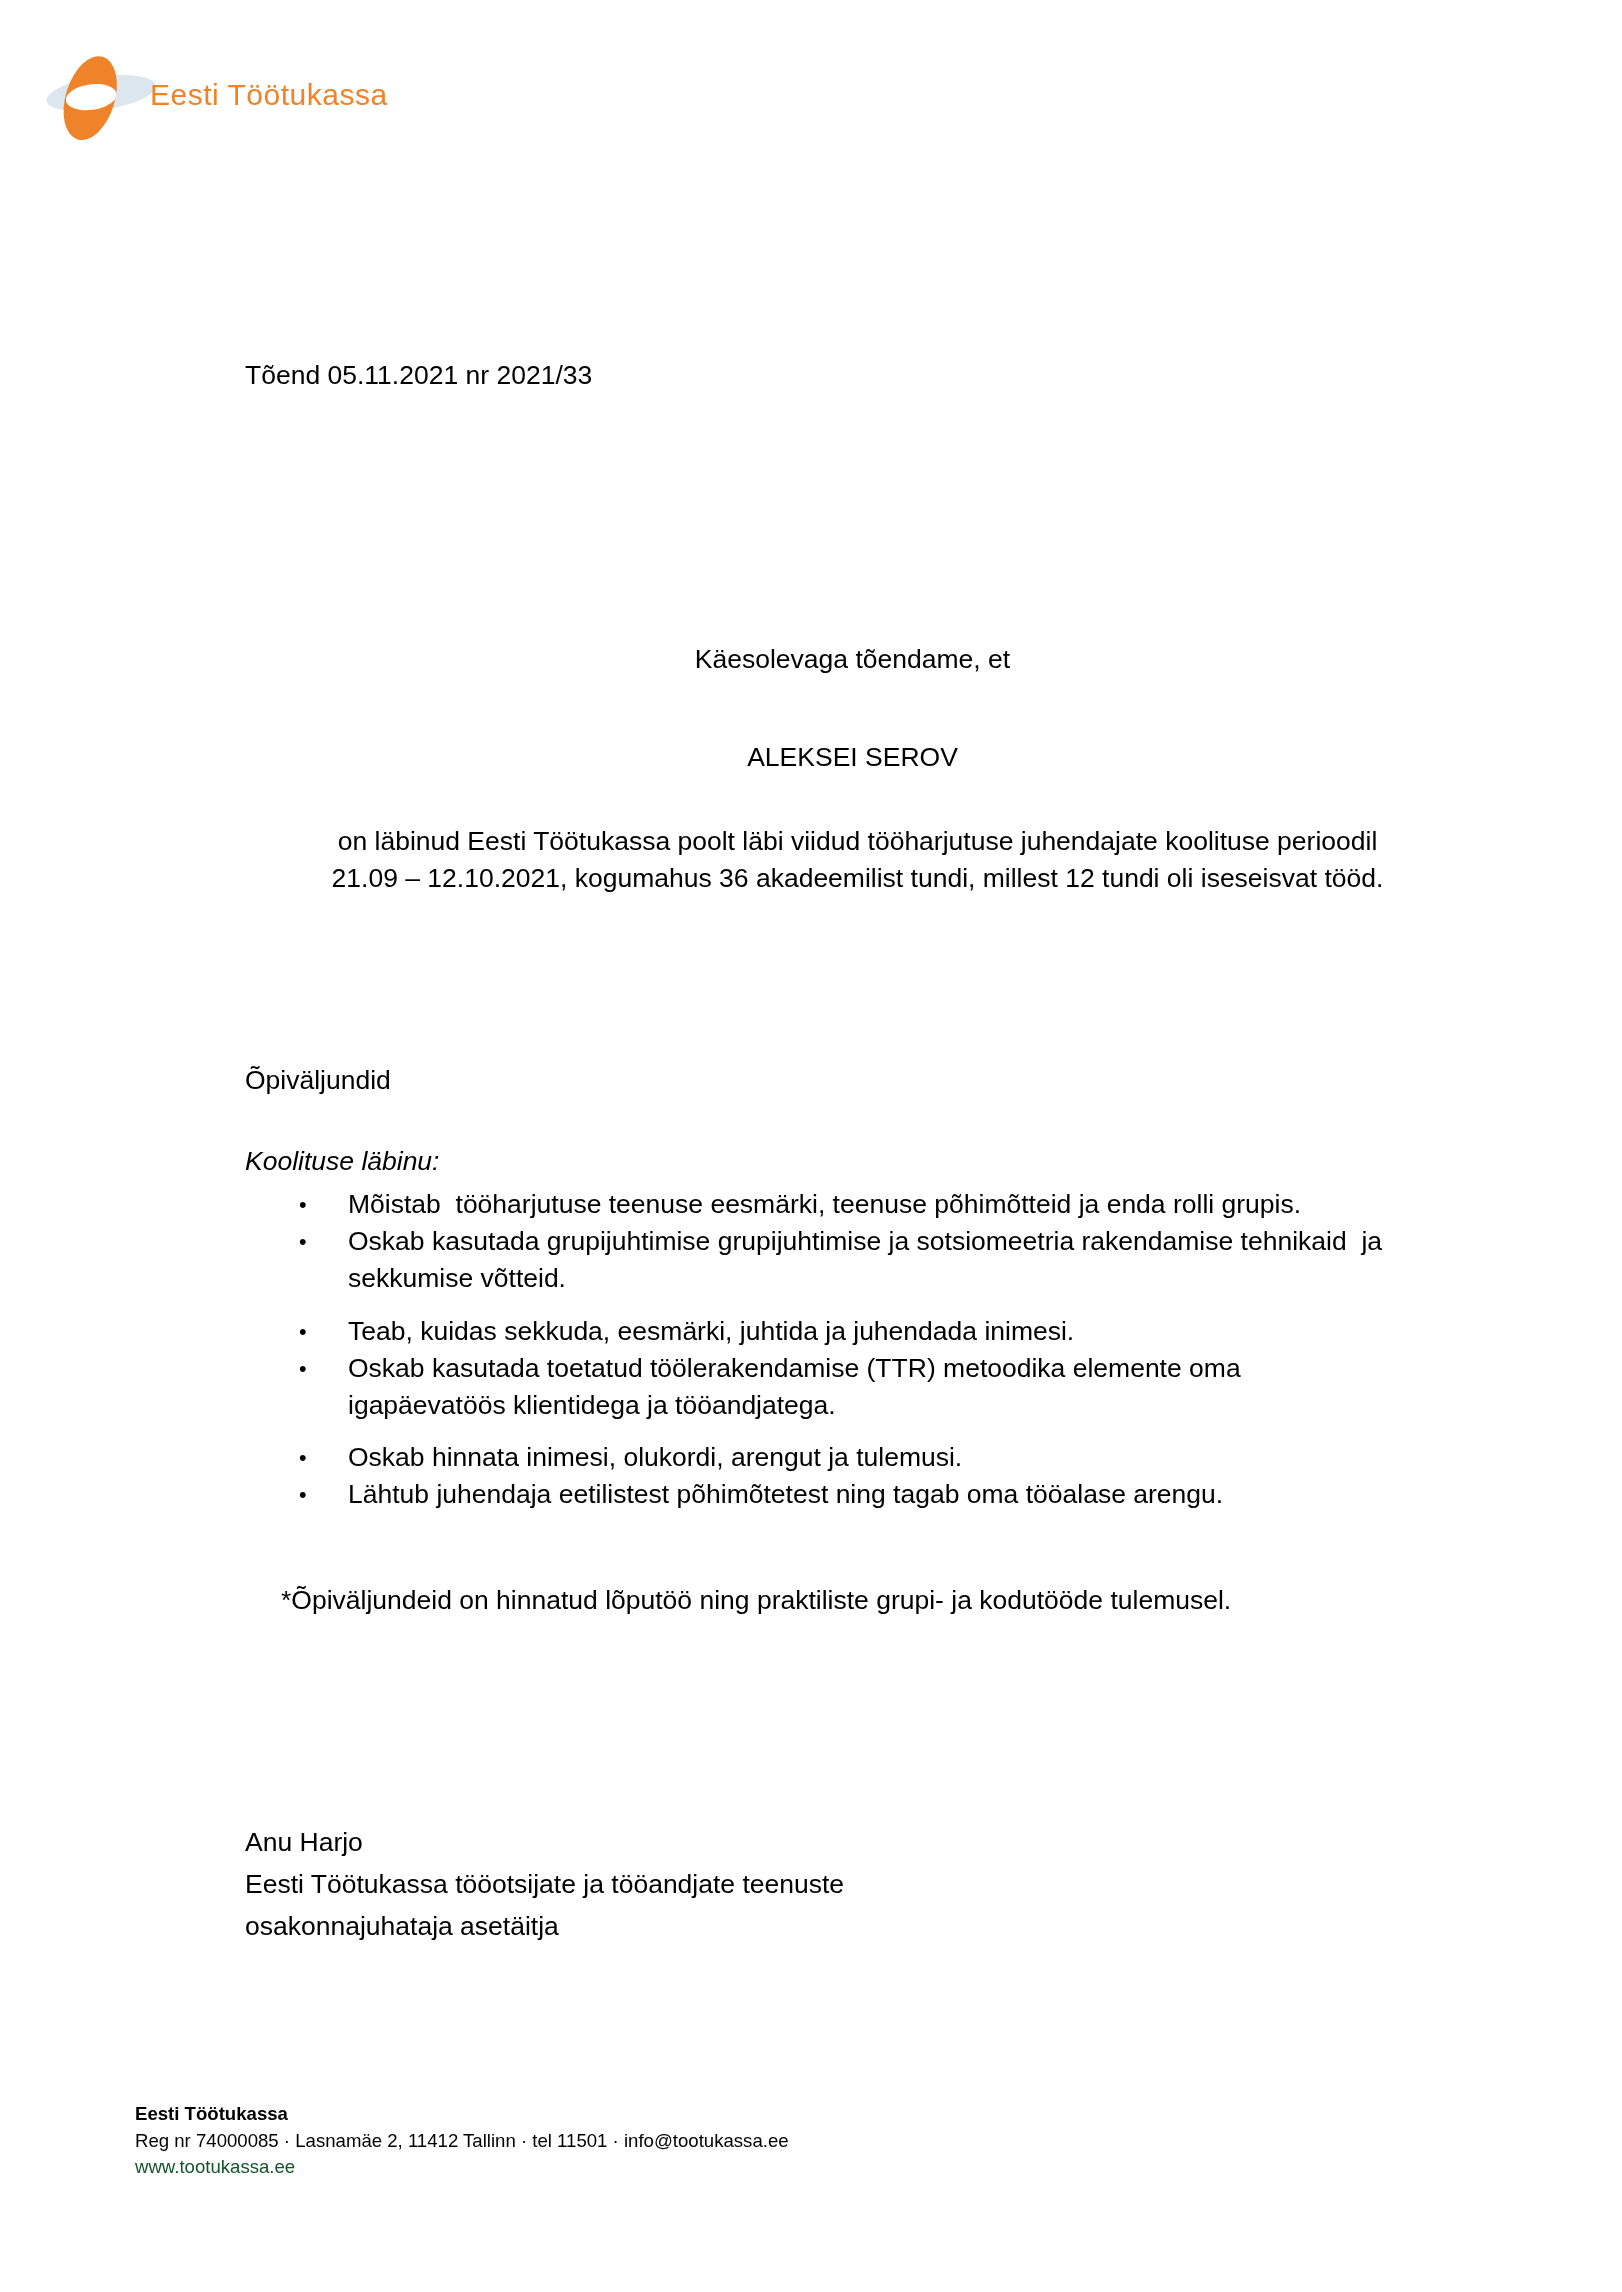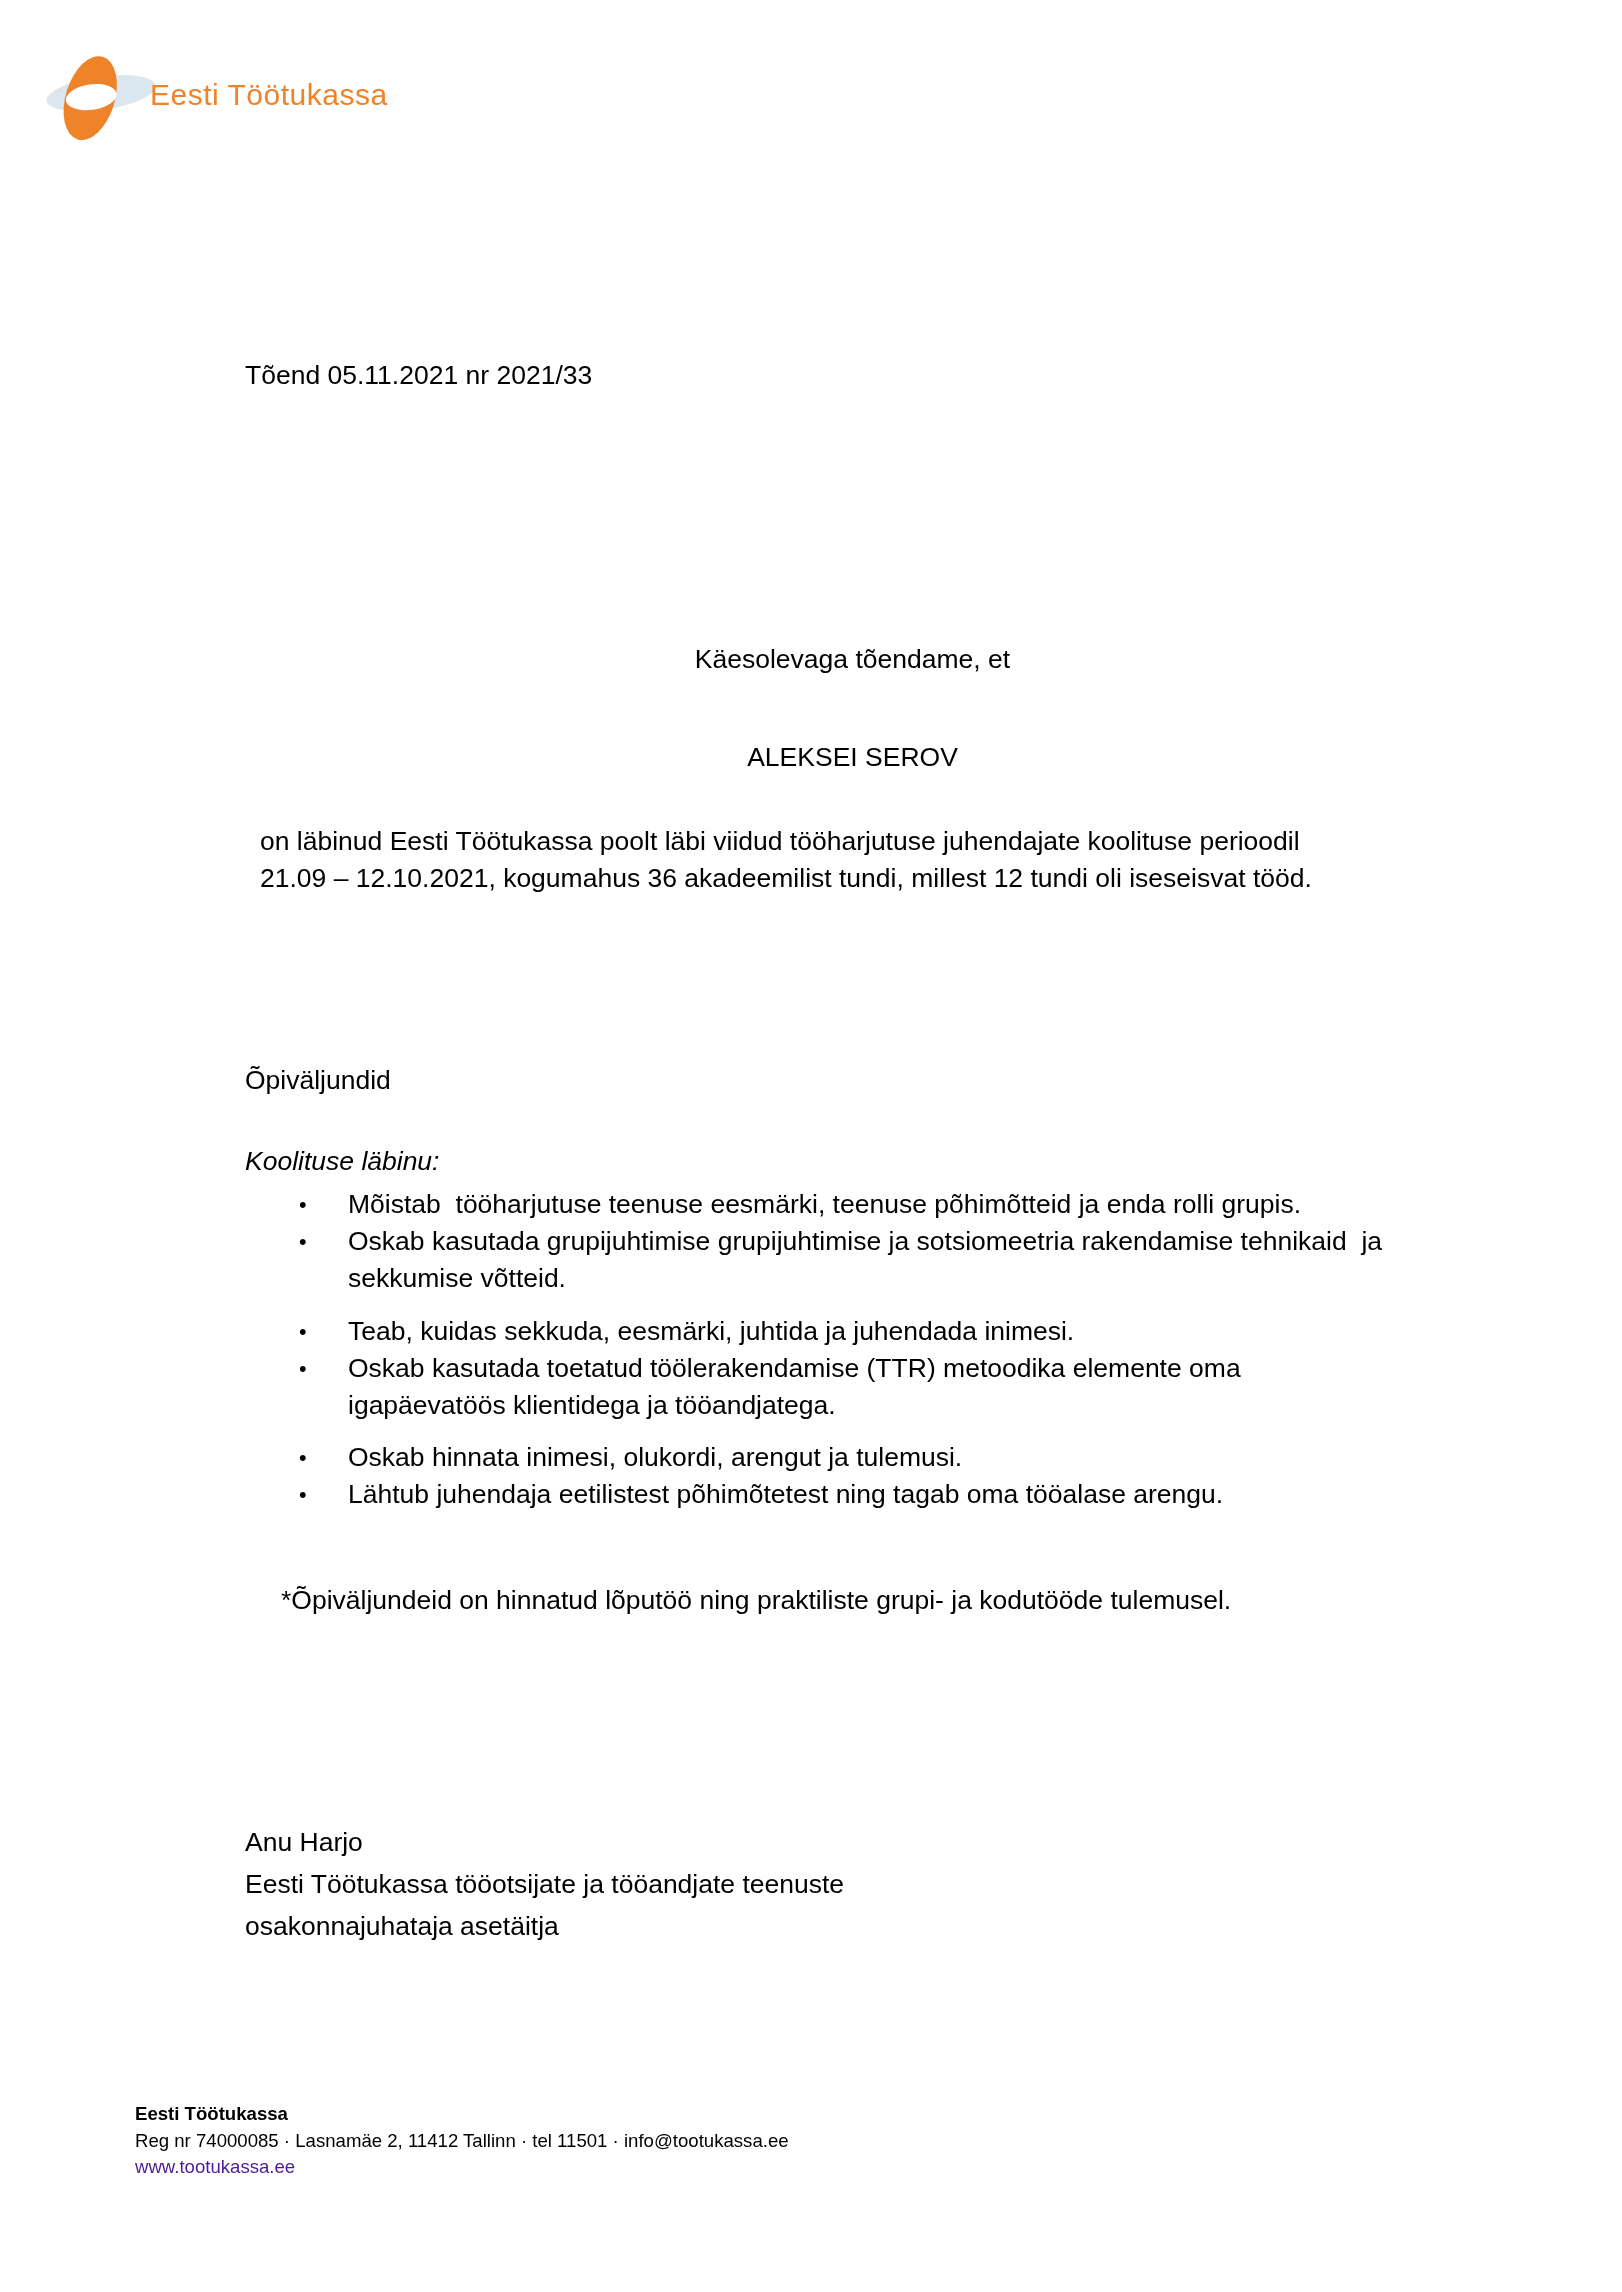--- a/index.html
+++ b/index.html
@@ -22,21 +22,21 @@
     font-size: 30px; letter-spacing: 0.5px;
     color: #EF8329; font-weight: 400;
   }
 
   
   .txt { font-size: 26.5px; line-height: 37px; }
   .ref-line      { position: absolute; left: 245px; top: 357px; }
   .center-zone   { position: absolute; left: 245px; width: 1215px; text-align: center; }
   .intro-line    { top: 641px; }
   .name-line     { top: 739px; font-weight: normal; }
-  .body-par      { position: absolute; left: 260px; top: 823px; width: 1225px; white-space: pre-wrap; }
+  .body-par      { position: absolute; left: 245px; top: 823px; width: 1225px; white-space: pre-wrap; text-align: center; }
   .outcomes-head { position: absolute; left: 245px; top: 1062px; }
   .outcomes-intro{ position: absolute; left: 245px; top: 1143px; font-style: italic; }
 
   .outcomes-list {
     position: absolute; left: 299px; top: 1186px; width: 1176px;
     list-style: none;
   }
   .outcomes-list li { display: flex; align-items: flex-start; }
   .outcomes-list li.wrapped { margin-bottom: 15.7px; }
   .bullet {
@@ -44,21 +44,21 @@
     font-size: 21.6px; line-height: 37px;
   }
   .outcome-text { white-space: pre-wrap; width: 1122px; }
 
   .footnote  { position: absolute; left: 245px; top: 1582px; width: 1225px; margin-left: 36px; }
   .signature { position: absolute; left: 245px; top: 1821px; line-height: 42px; }
 
   
   .footer { position: absolute; left: 135px; top: 2101px; font-size: 18.6px; line-height: 26.5px; }
   .footer-org  { font-weight: bold; }
-  .footer-link { color: #4c1d95; text-decoration: none; }
+  .footer-link { color: #14532d; text-decoration: none; }
 </style>
 </head>
 <body>
 
 <div class="page">
 
   <div class="logo">
     <svg class="logo-mark" width="118" height="113" viewBox="0 0 120 115" xmlns="http://www.w3.org/2000/svg">
       <ellipse cx="58" cy="45" rx="56" ry="17" fill="#DCE6EE" transform="rotate(-8 58 45)"></ellipse>
       <ellipse cx="47" cy="50" rx="25" ry="44" fill="#EF8329" transform="rotate(17 47 50)"></ellipse>

